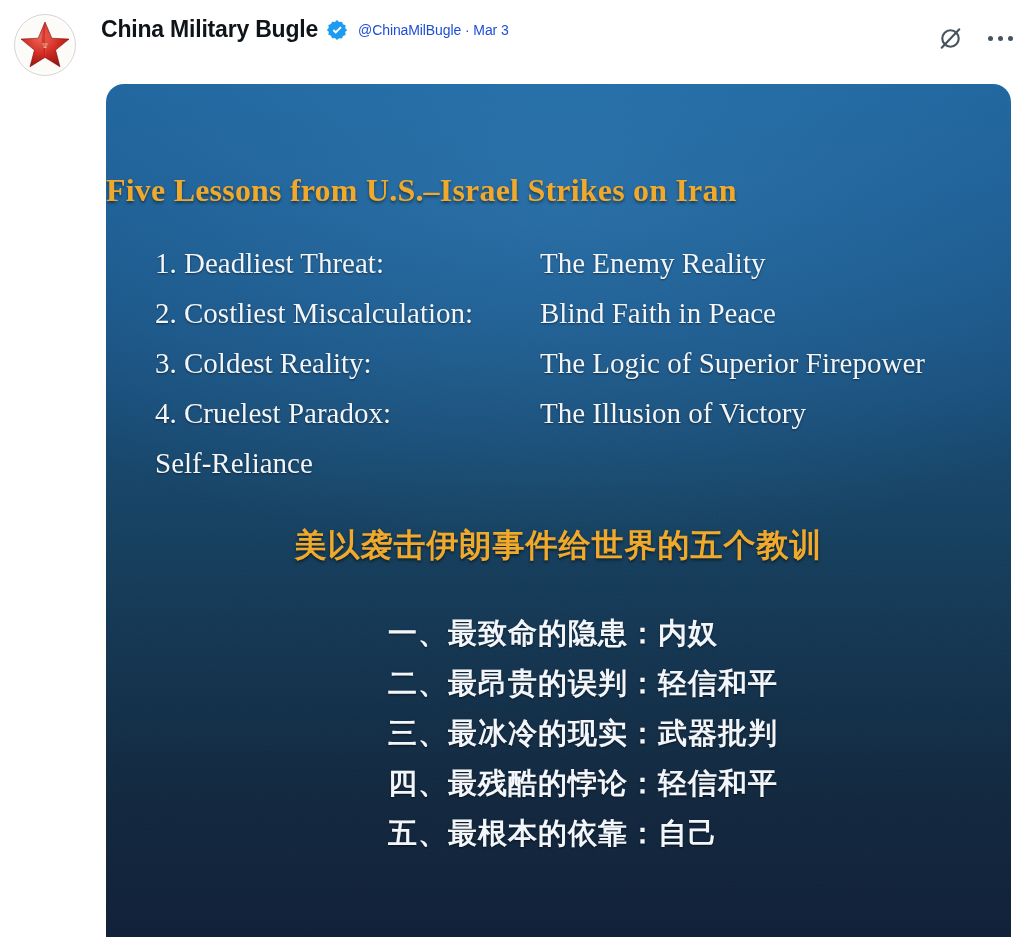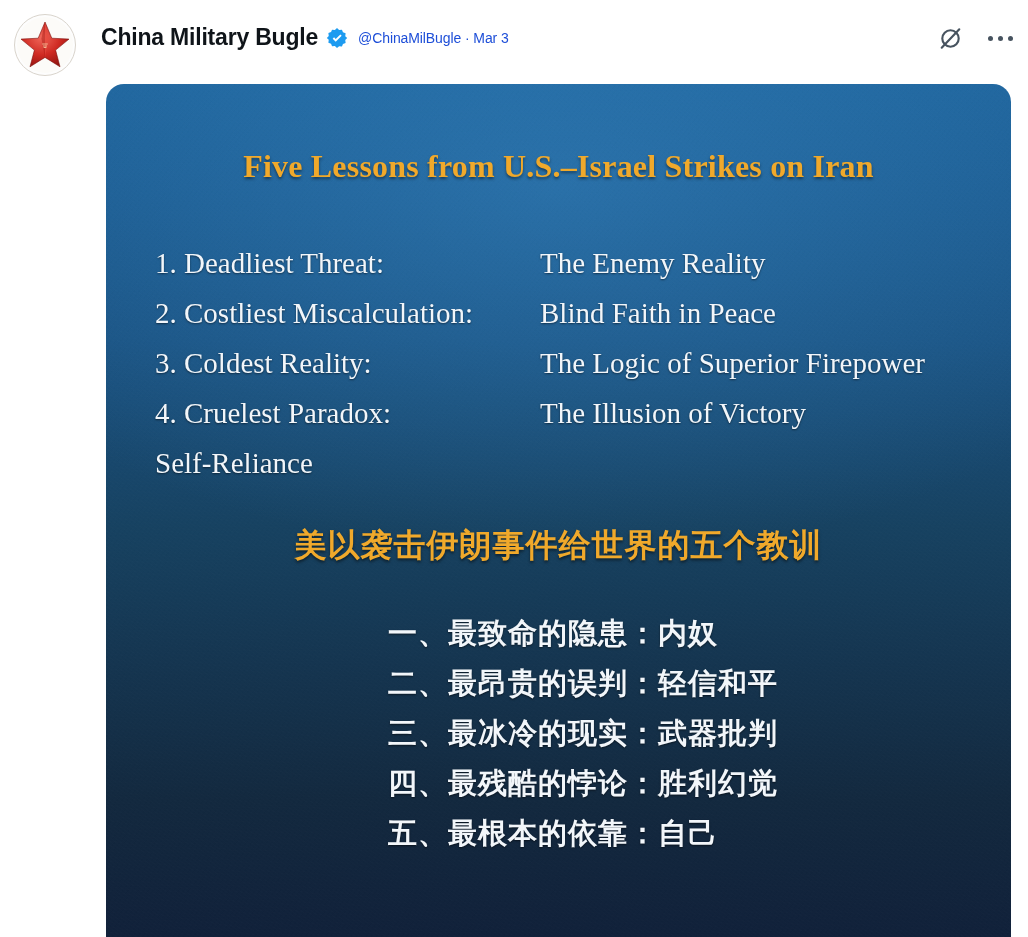--- a/index.html
+++ b/index.html
@@ -36,21 +36,21 @@
     overflow: hidden;
     box-sizing: border-box;
     display: flex;
     align-items: center;
     justify-content: center;
   }
   .avatar-wrap svg { display:block; }
 
   .header-line {
     position: absolute;
-    left: 101px; top: 24px;
+    left: 101px; top: 16px;
     display: flex;
     align-items: center;
     white-space: nowrap;
   }
   .display-name {
     font-size: 23px;
     font-weight: bold;
     color: #0f1419;
     letter-spacing: -0.2px;
   }
@@ -127,22 +127,22 @@
 
   .card-inner {
     position: relative;
     z-index: 2;
     width: 100%; height: 100%;
   }
 
   .slide-title {
     position: absolute;
     left: 0; right: 0;
-    top: 64px;
-    text-align: center;
+    top: 88px;
+    text-align: left;
     font-family: "Liberation Serif", "DejaVu Serif", serif;
     font-weight: bold;
     font-size: 32px;
     color: #f0a92b;
     letter-spacing: 0.2px;
     text-shadow: 0 2px 3px rgba(0,0,0,0.45);
   }
 
   .en-list {
     position: absolute;
@@ -302,21 +302,21 @@
           <span class="zh-text">最昂贵的误判：轻信和平</span>
         </div>
 
         <div class="zh-row">
           <span class="zh-num">三、</span>
           <span class="zh-text">最冰冷的现实：武器批判</span>
         </div>
 
         <div class="zh-row">
           <span class="zh-num">四、</span>
-          <span class="zh-text">最残酷的悖论：胜利幻觉</span>
+          <span class="zh-text">最残酷的悖论：轻信和平</span>
         </div>
 
         <div class="zh-row">
           <span class="zh-num">五、</span>
           <span class="zh-text">最根本的依靠：自己</span>
         </div>
 
       </div>
 
     </div>

